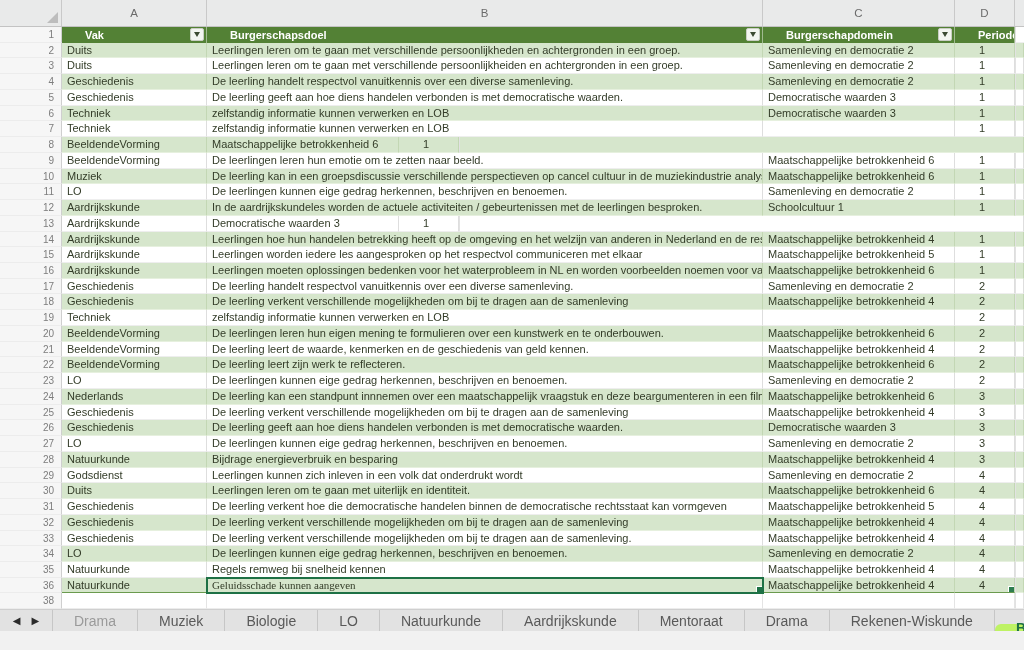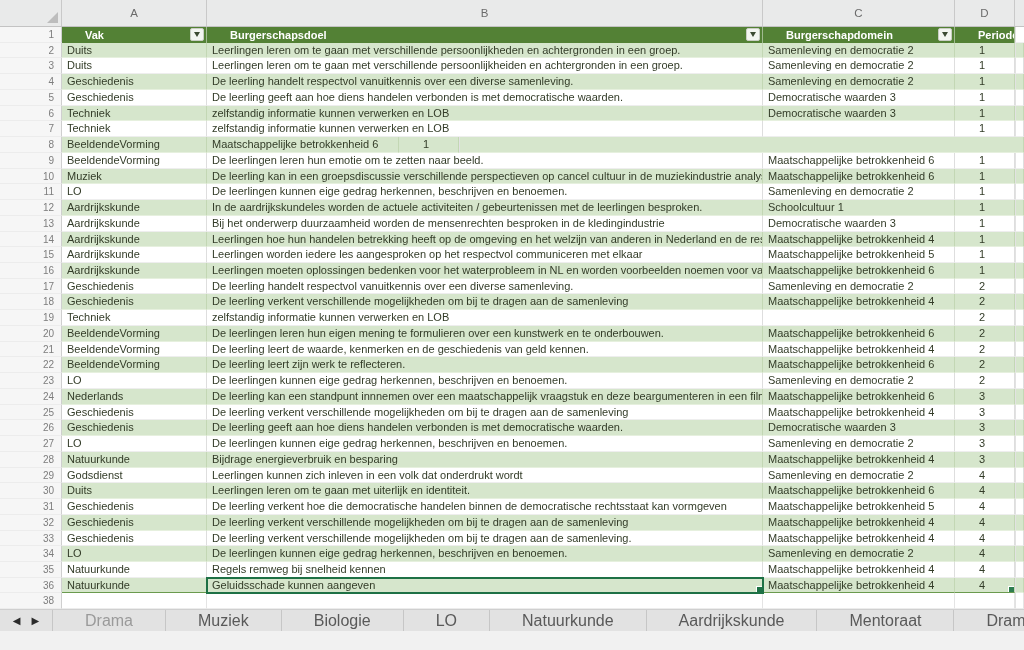--- a/index.html
+++ b/index.html
@@ -42,34 +42,34 @@
   .sortarrow { font-size:9px; color:#2f3b28; line-height:11px; margin-left:1px; font-weight:400; }
 
   
   .band  .cell { background:#D6E6CC; border-right:1px solid #c3d7b4; border-bottom:1px solid #e6f0de; }
   .twhite .cell { background:#fff;    border-right:1px solid #dedede; border-bottom:1px solid #eeeeee; }
   .plain .cell { background:#fff; border-right:1px solid #e4e4e4; border-bottom:1px solid #ececec; }
   .last-table .c-vak, .last-table .c-doel, .last-table .c-domein, .last-table .c-periode
     { border-bottom:1.5px solid #6a9a4e; }
 
   
-  .active-cell { position:relative; z-index:3; outline:2px solid #1E7145; outline-offset:-1px; }
+  .active-cell { position:relative; z-index:3; outline:2px solid #1E7145; outline-offset:-1px;font-family:Liberation Serif, serif; }
   .active-cell::after { content:""; position:absolute; right:-1px; bottom:-1px; width:5px; height:5px;
           background:#1E7145; border:1px solid #fff; z-index:4; }
   .table-end-cell { position:relative; }
   .table-end-cell::after { content:""; position:absolute; right:0; bottom:0; width:5px; height:5px;
           background:#2e7d4f; border-left:1px solid #fff; border-top:1px solid #fff; }
 
   
   .tabbar { height:22px; background:#E2E2E2; border-top:1px solid #cfcfcf; display:flex;
             align-items:stretch; overflow:hidden; flex:none; }
   .tabnav { width:52px; flex:none; display:flex; align-items:center; justify-content:center;
             gap:11px; color:#2b2b2b; font-size:10px; }
   .tabnav span { cursor:default; }
-  .tab { display:flex; align-items:center; justify-content:center; padding:0 32px; font-size:16px;
+  .tab { display:flex; align-items:center; justify-content:center; padding:0 21px; font-size:14px;
          color:#595959; border-right:1px solid #c6c6c6; white-space:nowrap; flex:none; }
   .tab.muted { color:#9a9a9a; }
   .tab.active { background:#bef264; color:#1E7145; font-weight:700; border-radius:6px 6px 0 0;
                 border-right:none; margin-top:14px; }
   .bottomstrip { flex:1; background:#F1F1F1; }
 </style>
 </head>
 <body>
 
 <div class="workbook">
@@ -201,21 +201,20 @@
     <div class="gutter">12</div>
     <div class="cell c-vak">Aardrijkskunde</div>
     <div class="cell c-doel">In de aardrijkskundeles worden de actuele activiteiten / gebeurtenissen met de leerlingen besproken.</div>
     <div class="cell c-domein">Schoolcultuur 1</div>
     <div class="cell c-periode">1</div>
     <div class="cell c-e"></div>
   </div>
         <div class="row twhite">
     <div class="gutter">13</div>
     <div class="cell c-vak">Aardrijkskunde</div>
-    <div class="cell c-doel">Bij het onderwerp duurzaamheid worden de mensenrechten besproken in de kledingindustrie</div>
     <div class="cell c-domein">Democratische waarden 3</div>
     <div class="cell c-periode">1</div>
     <div class="cell c-e"></div>
   </div>
         <div class="row band">
     <div class="gutter">14</div>
     <div class="cell c-vak">Aardrijkskunde</div>
     <div class="cell c-doel">Leerlingen hoe hun handelen betrekking heeft op de omgeving en het welzijn van anderen in Nederland en de rest van de wereld</div>
     <div class="cell c-domein">Maatschappelijke betrokkenheid 4</div>
     <div class="cell c-periode">1</div>

